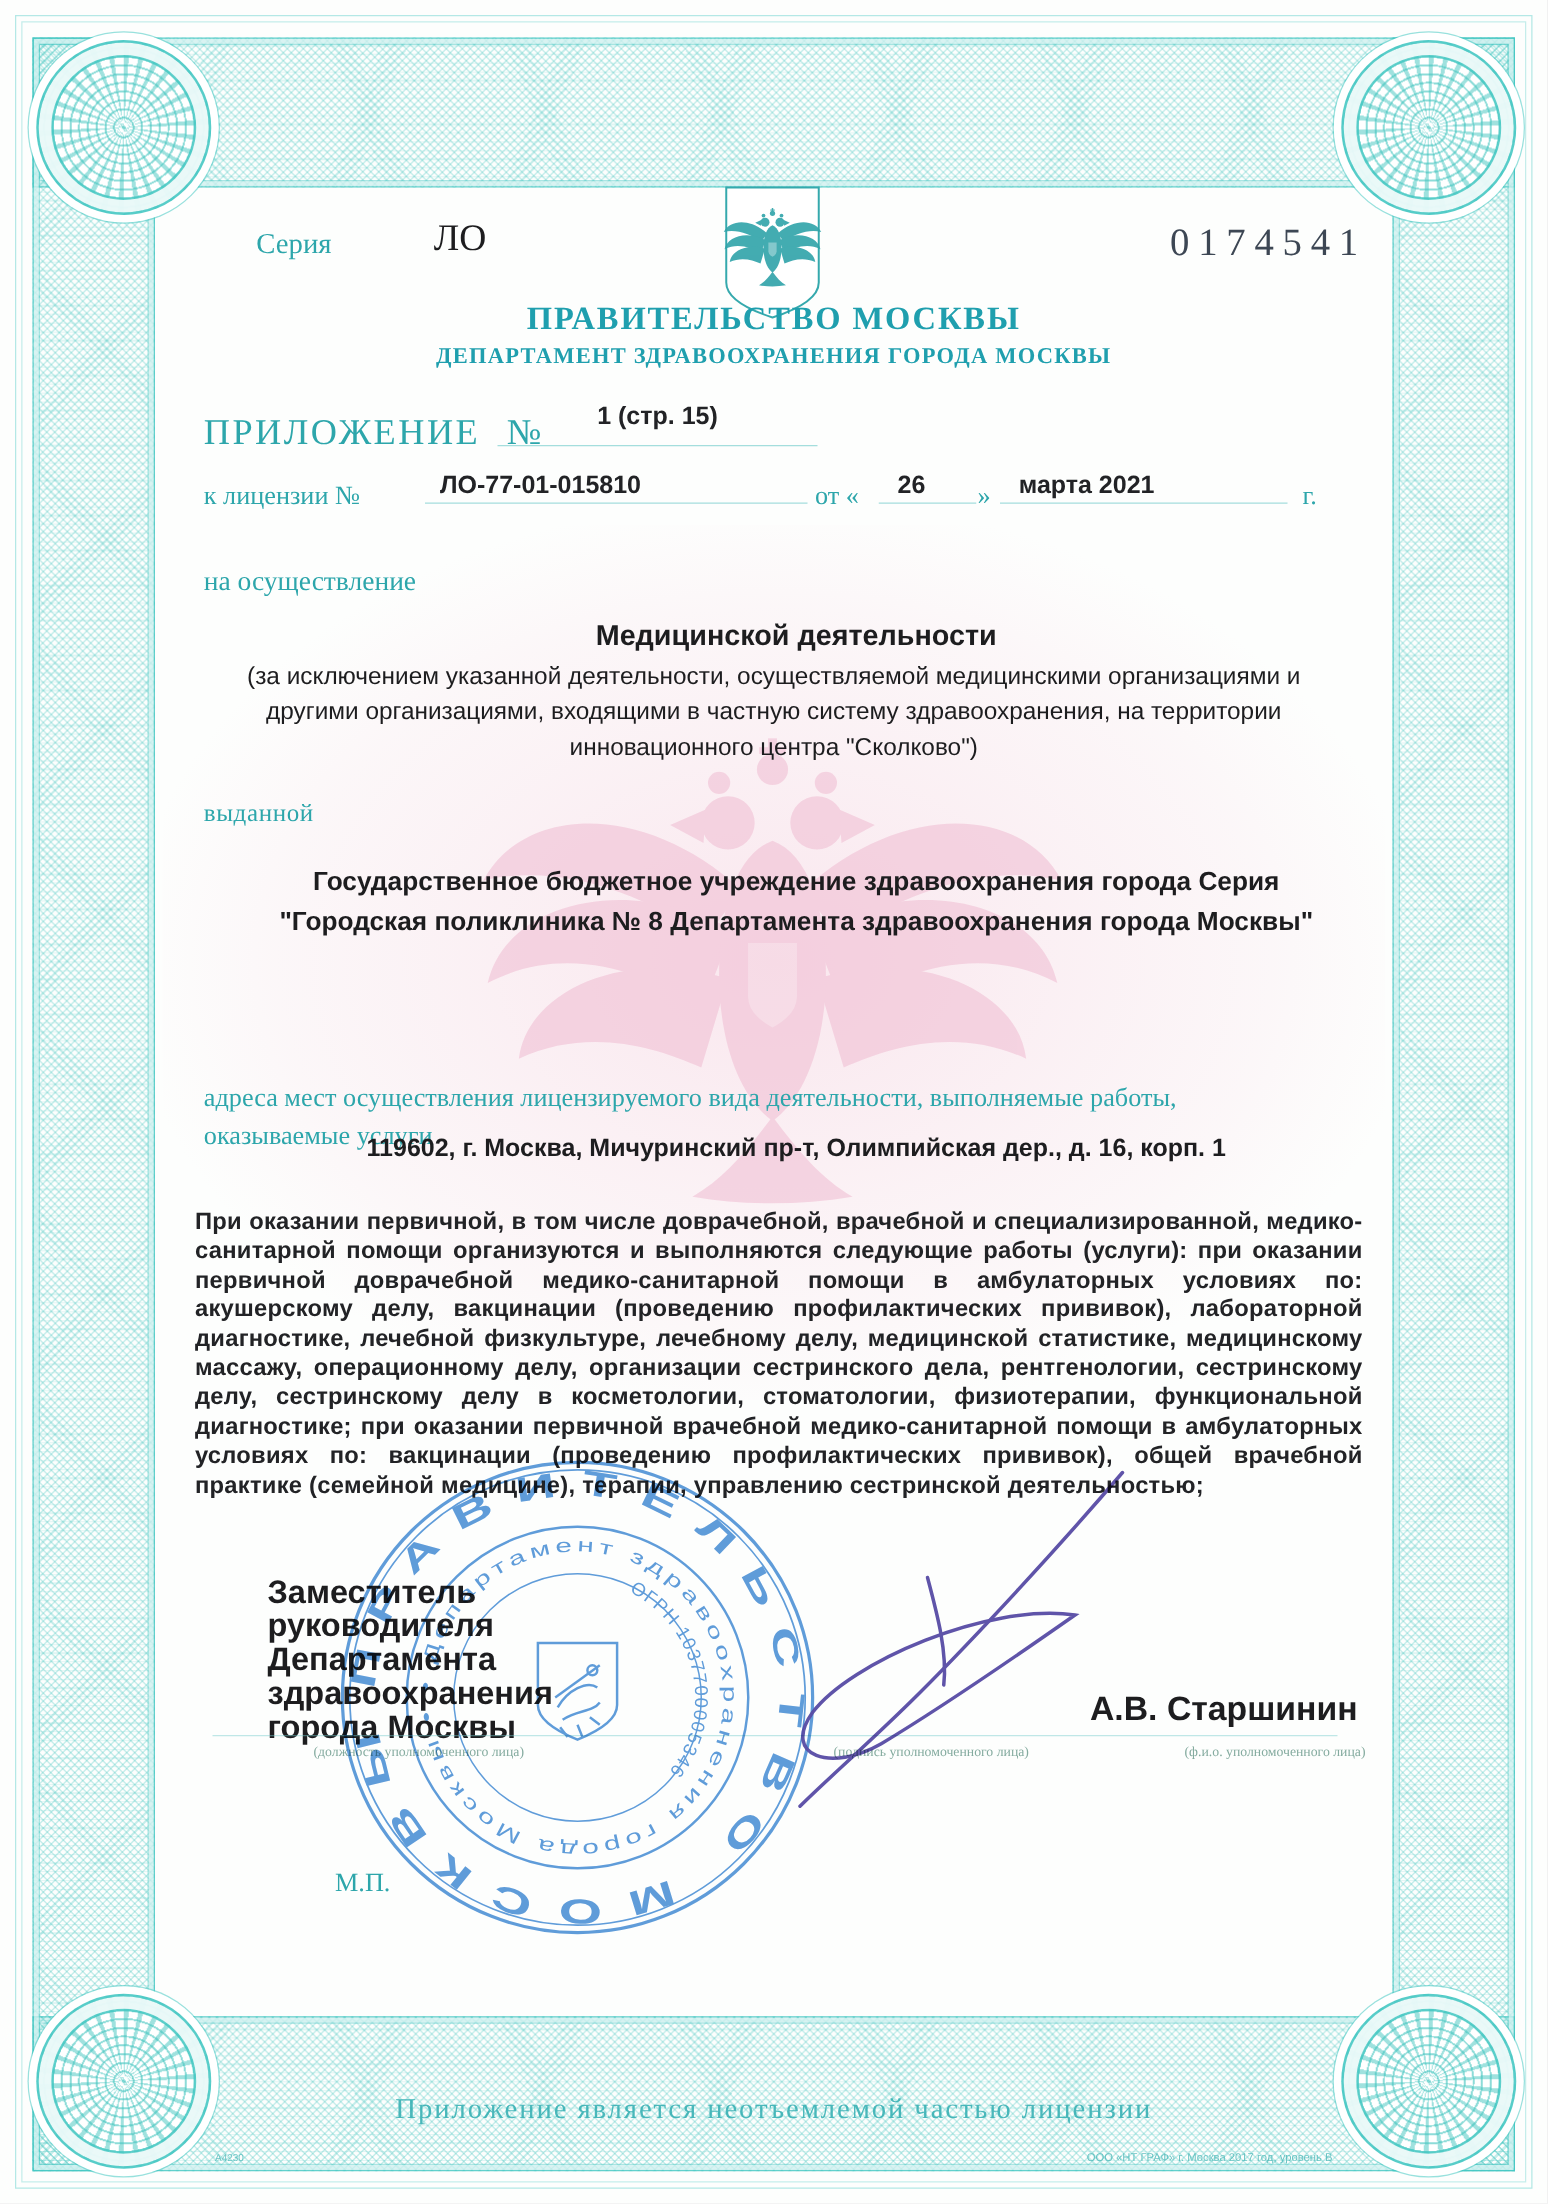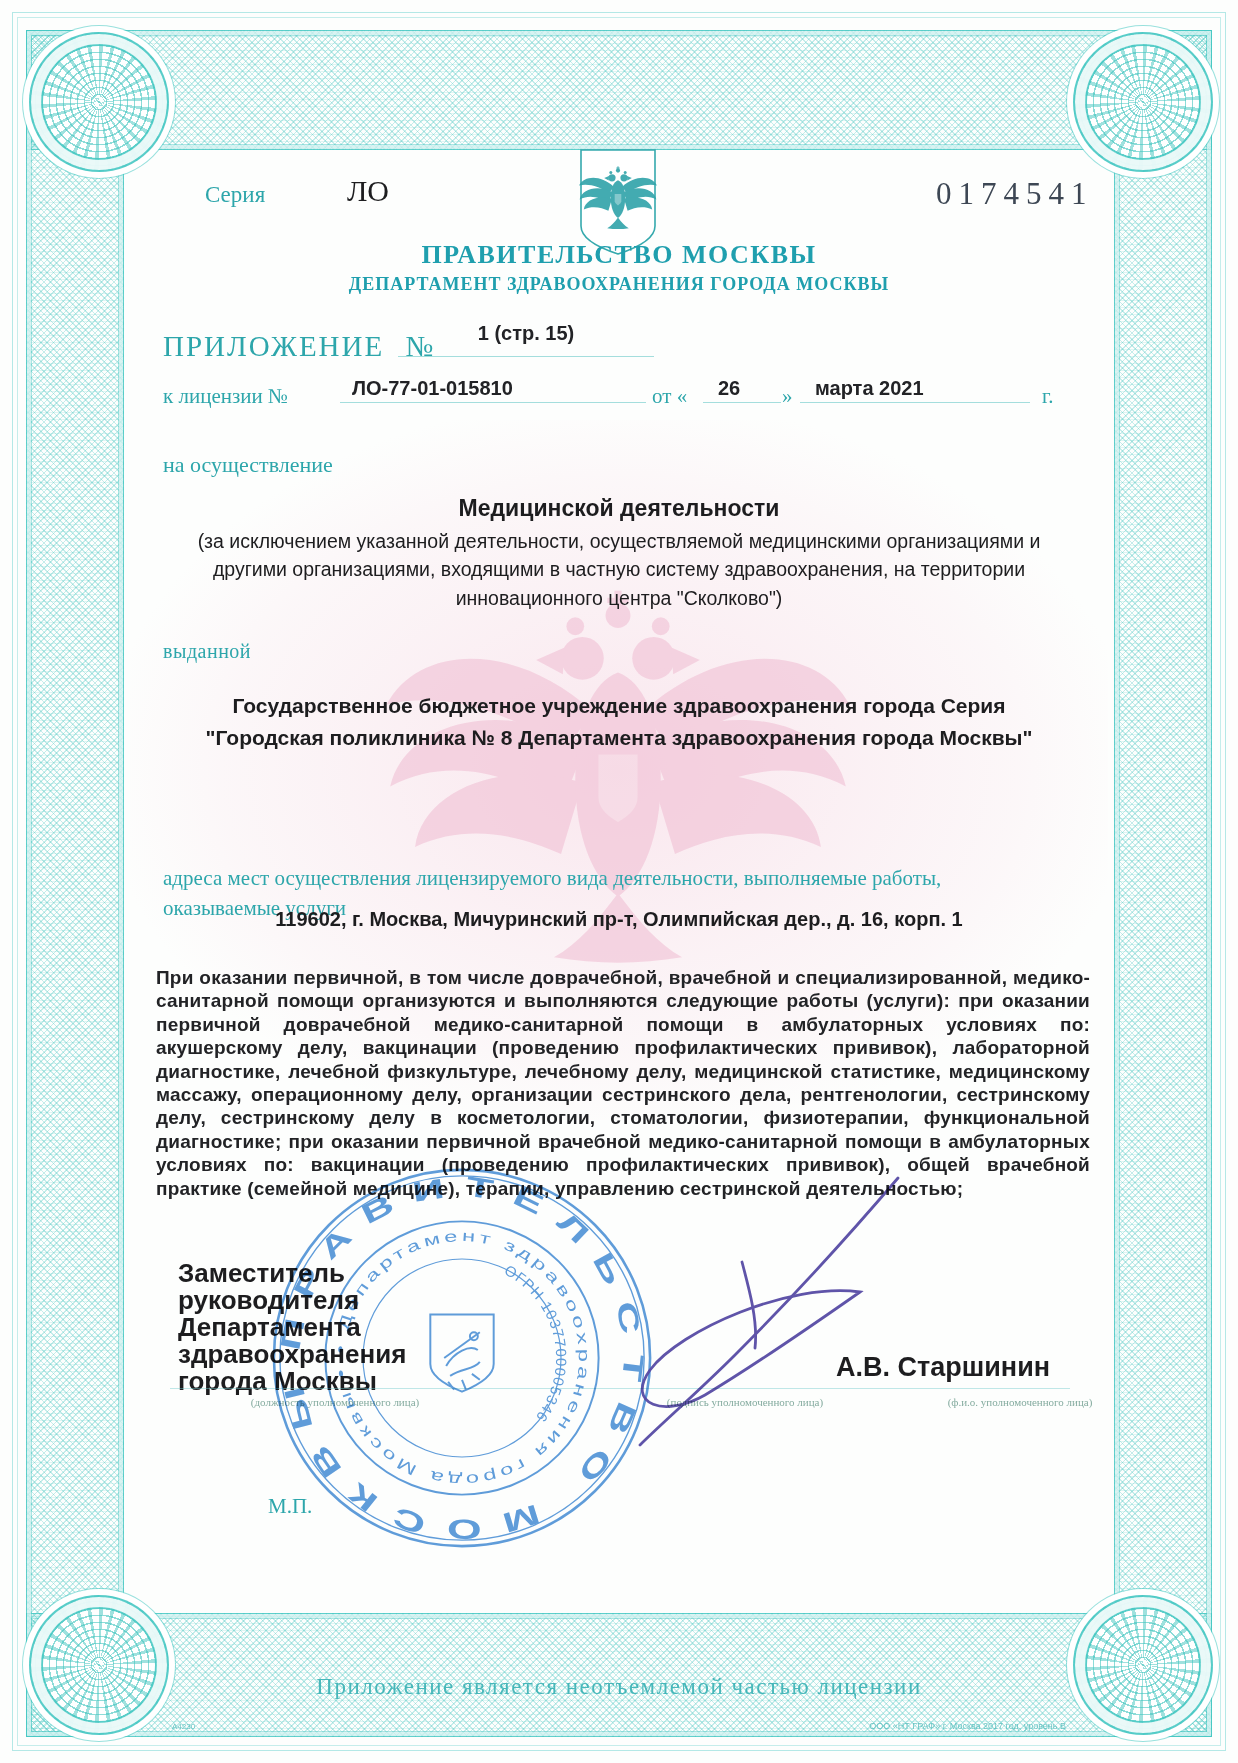--- a/index.html
+++ b/index.html
@@ -29,21 +29,21 @@
   .watermark-layer{position:absolute;inset:0;z-index:1;pointer-events:none;}
   .pink-wash{position:absolute;left:130px;right:130px;top:420px;height:700px;z-index:1;pointer-events:none;
     background:radial-gradient(ellipse at 50% 50%, rgba(246,208,223,.5), rgba(246,208,223,.15) 58%, rgba(0,0,0,0) 75%);}
   .content{position:absolute;inset:0;z-index:3;}
   .ink-layer{position:absolute;inset:0;z-index:5;mix-blend-mode:multiply;pointer-events:none;}
   
   .abs{position:absolute;}
   .teal{color:#2da6ab;font-family:"Liberation Serif",serif;}
   .teal-h{color:#1f9fae;font-family:"Liberation Serif",serif;font-weight:bold;}
   .blk{color:#1d1d1f;}
-  .bold{font-weight:bold;}
+  .bold{font-weight:bold;padding-left:36px;}
   .ctr{left:0;right:0;text-align:center;}
   .fill{font-family:"Liberation Sans",sans-serif;font-weight:bold;color:#222326;}
   .fline{position:absolute;border-bottom:1.5px solid rgba(116,205,205,.65);}
   .cap{color:#84ab9f;font-family:"Liberation Serif",serif;}
   .works{font-size:19px;line-height:23.4px;font-weight:bold;color:#222326;text-align:justify;letter-spacing:.2px;}
   .series-num{font-family:"Liberation Serif",serif;color:#3d4754;letter-spacing:7px;font-size:31px;}
 </style>
 </head>
 <body>
 

